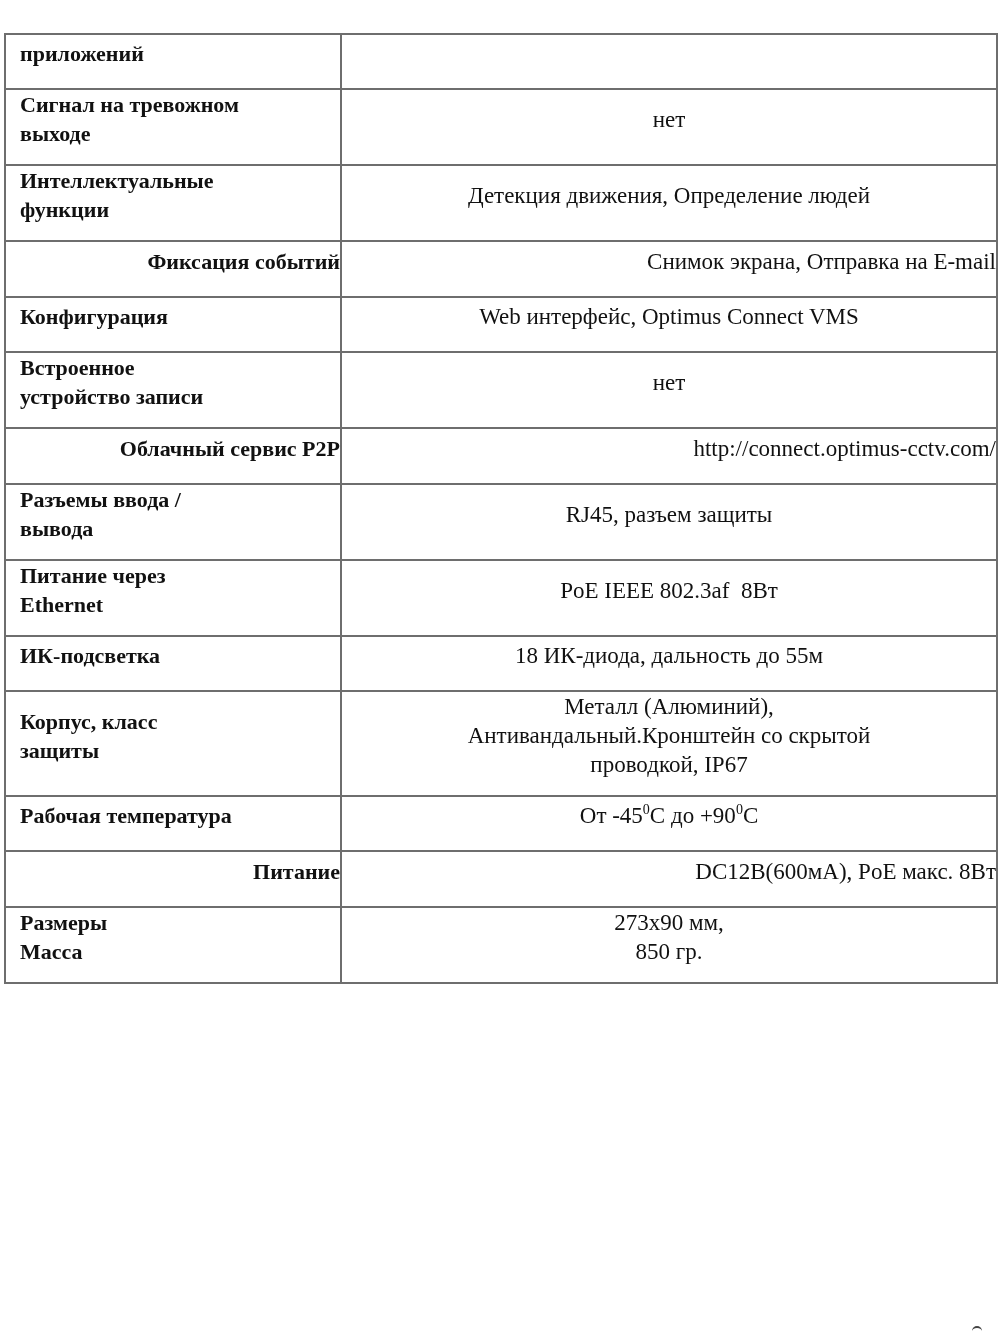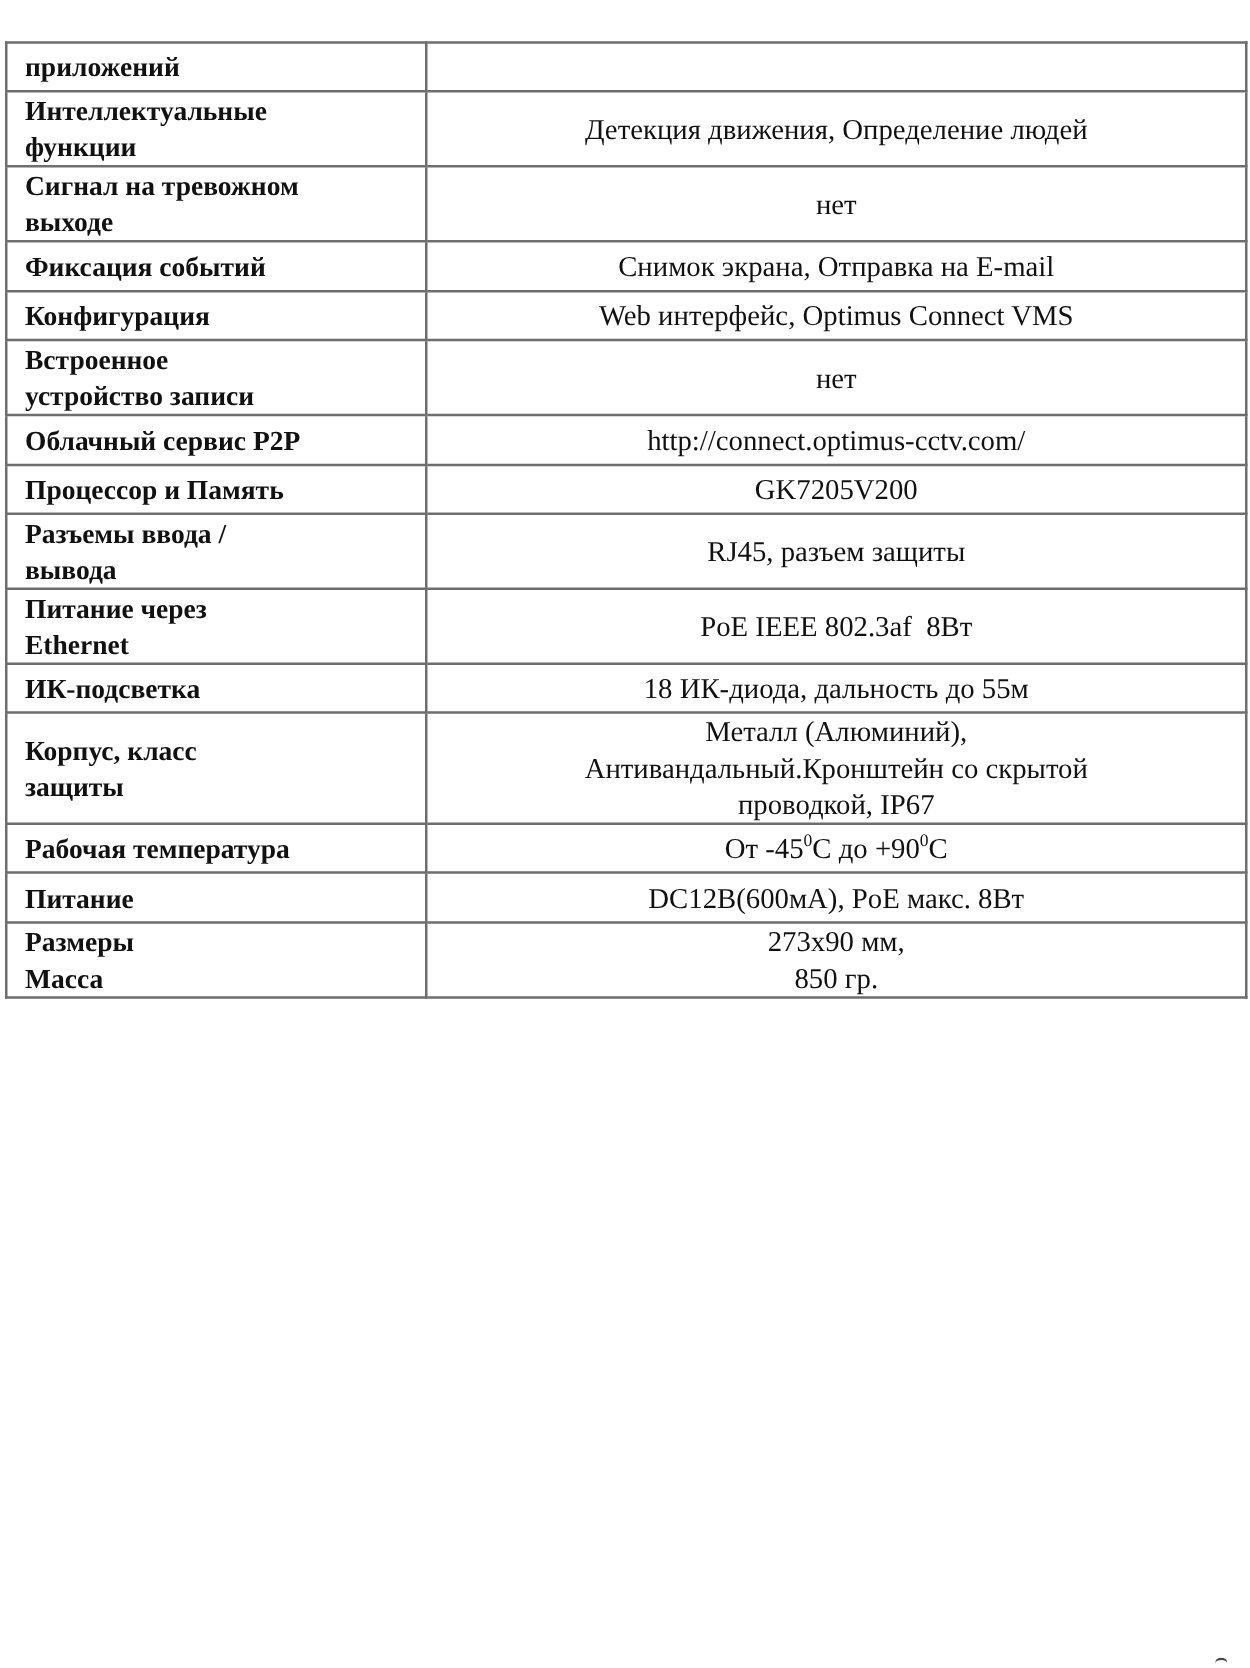--- a/index.html
+++ b/index.html
@@ -18,39 +18,39 @@
     .spec-table {
       position: absolute;
       left: 4px;
       top: 33px;
       width: 992px;
       border-collapse: collapse;
       table-layout: fixed;
     }
     .spec-table td {
       border: 2px solid #6e6e6e;
-      padding: 0 0 0 14px;
+      padding: 0 0 16px 14px;
       vertical-align: middle;
       line-height: 29px;
     }
     .spec-table col.c-label { width: 336px; }
     .spec-table col.c-value { width: 656px; }
     .cell-label {
       font-weight: bold;
       font-size: 22px;
       text-align: left;
     }
     .cell-value {
       font-size: 23px;
       text-align: center;
       padding-left: 0 !important;
       white-space: pre-line;
     }
     .row-h41 td { height: 37px; }
-    .row-h42 td { height: 38px; }
+    .row-h42 td { height: 38px; text-align: right; }
     .row-h60 td { height: 57px; }
     .row-h89 td { height: 85px; }
     sup { font-size: 14px; vertical-align: 9px; line-height: 0; }
     .page-mark {
       position: absolute;
       right: 18px;
       bottom: 2px;
       width: 10px;
       height: 4px;
       border-top: 2px solid #444;
@@ -64,49 +64,45 @@
   <colgroup>
     <col class="c-label">
     <col class="c-value">
   </colgroup>
   <tbody>
     <tr class="row-h41">
       <td class="cell-label" style="white-space:pre-line">приложений</td>
       <td class="cell-value"></td>
     </tr>
     <tr class="row-h60">
+      <td class="cell-label" style="white-space:pre-line">Сигнал на тревожном
+выходе</td>
+      <td class="cell-value">нет</td>
+    </tr>
+    <tr class="row-h60">
       <td class="cell-label" style="white-space:pre-line">Интеллектуальные
 функции</td>
       <td class="cell-value">Детекция движения, Определение людей</td>
-    </tr>
-    <tr class="row-h60">
-      <td class="cell-label" style="white-space:pre-line">Сигнал на тревожном
-выходе</td>
-      <td class="cell-value">нет</td>
     </tr>
     <tr class="row-h42">
       <td class="cell-label">Фиксация событий</td>
       <td class="cell-value">Снимок экрана, Отправка на E-mail</td>
     </tr>
     <tr class="row-h41">
       <td class="cell-label">Конфигурация</td>
       <td class="cell-value">Web интерфейс, Optimus Connect VMS</td>
     </tr>
     <tr class="row-h60">
       <td class="cell-label" style="white-space:pre-line">Встроенное
 устройство записи</td>
       <td class="cell-value">нет</td>
     </tr>
     <tr class="row-h42">
       <td class="cell-label">Облачный сервис P2P</td>
       <td class="cell-value">http://connect.optimus-cctv.com/</td>
-    </tr>
-    <tr class="row-h41">
-      <td class="cell-label">Процессор и Память</td>
-      <td class="cell-value">GK7205V200</td>
     </tr>
     <tr class="row-h60">
       <td class="cell-label" style="white-space:pre-line">Разъемы ввода /
 вывода</td>
       <td class="cell-value">RJ45, разъем защиты</td>
     </tr>
     <tr class="row-h60">
       <td class="cell-label" style="white-space:pre-line">Питание через
 Ethernet</td>
       <td class="cell-value" style="white-space:pre">PoE IEEE 802.3af  8Вт</td>

